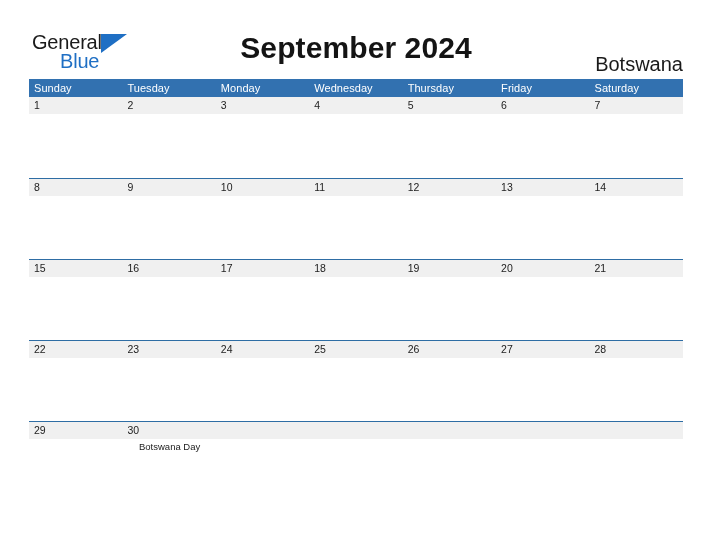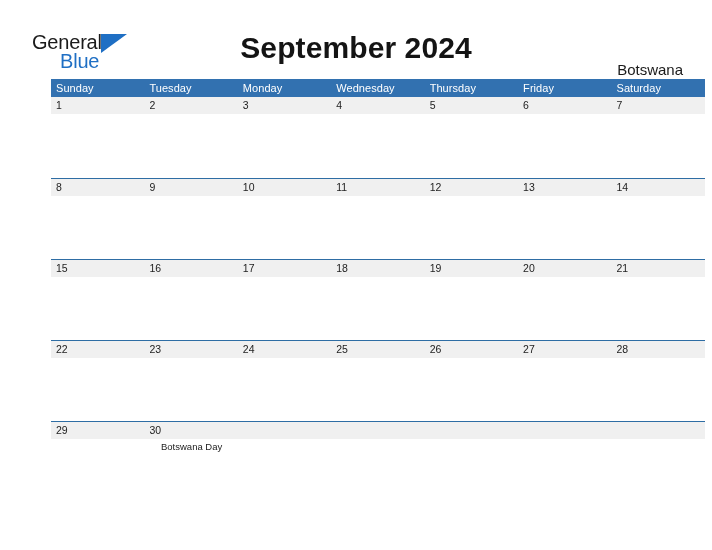--- a/index.html
+++ b/index.html
@@ -74,33 +74,32 @@
     text-align: center;
     font-size: 30px;
     font-weight: bold;
     color: #141414;
     letter-spacing: 0.1px;
   }
 
   .country {
     position: absolute;
     right: 29px;
-    top: 61px;
-    font-size: 15px;
+    top: 53px;
+    font-size: 20px;
     color: #1a1a1a;
     text-align: right;
   }
 
   
   .calendar {
     position: absolute;
     left: 29px;
     top: 79px;
     width: 654px;
-    margin-left: 22px;
   }
 
   .weekday-header {
     display: flex;
     width: 654px;
     height: 18px;
     background: #3271b0;
   }
   .weekday-cell {
     flex: 0 0 93.42857px;

